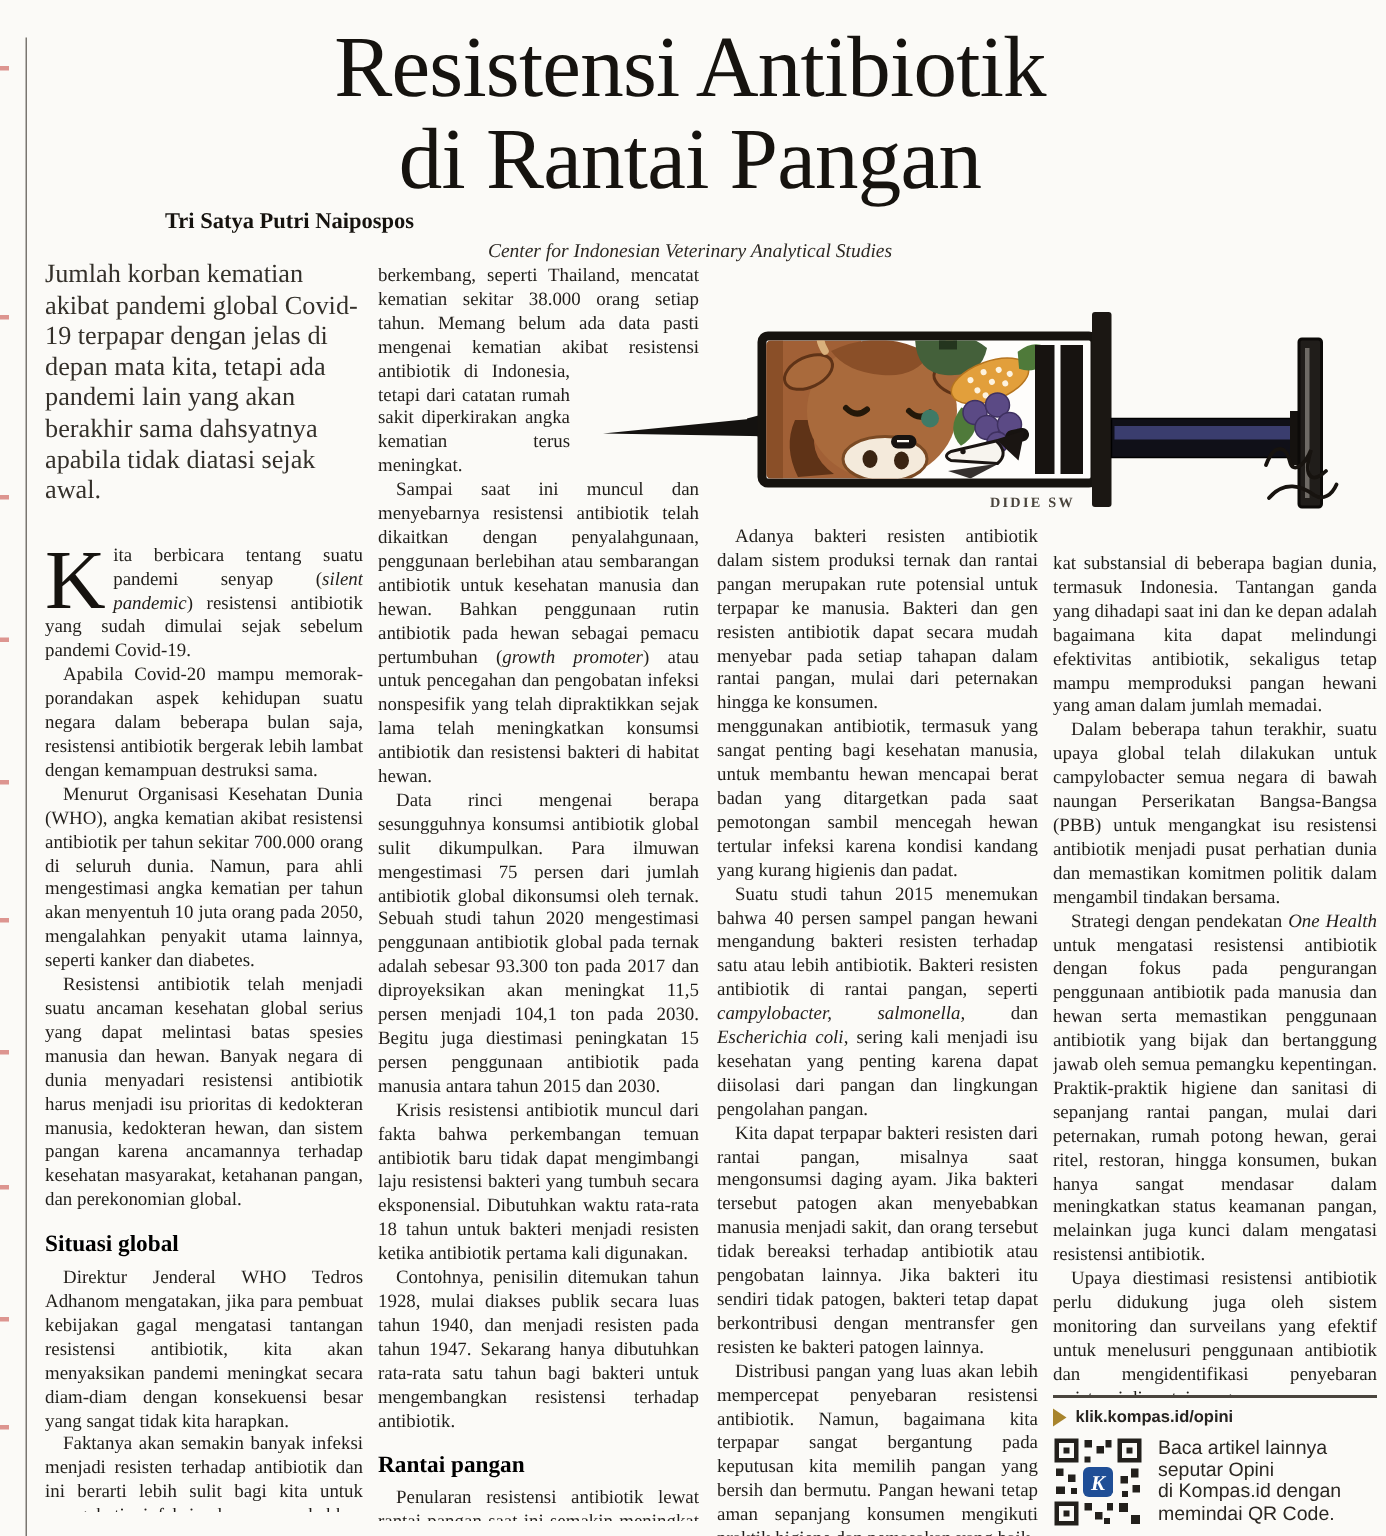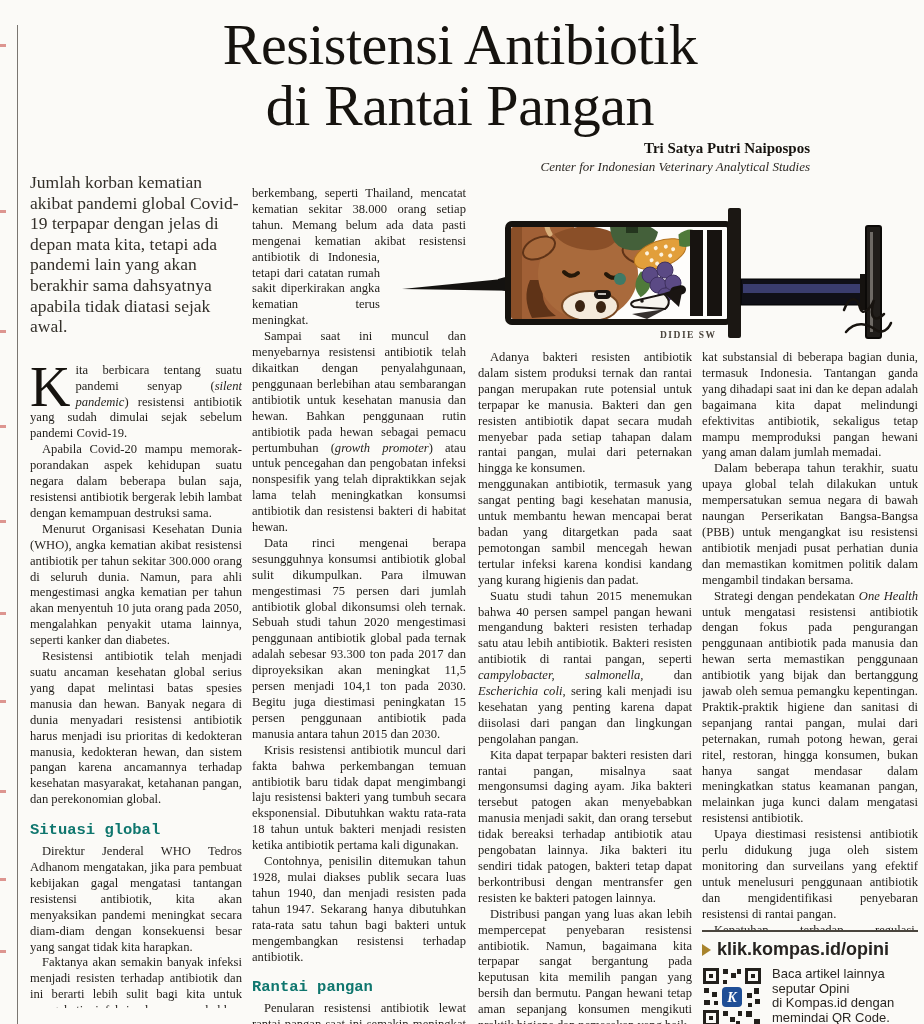--- a/index.html
+++ b/index.html
@@ -4,46 +4,46 @@
 <style>
   html,body{margin:0;padding:0;background:#e8e6e1;}
   .page{position:relative;width:924px;height:1024px;background:#fbfaf7;overflow:hidden;
         font-family:"Liberation Serif",serif;color:#211e1a;}
   
   .vrule{position:absolute;left:17px;top:25px;bottom:0;width:1px;background:#7a7671;}
   .redtick{position:absolute;left:0;width:6px;height:3px;background:#c4423c;opacity:.55;}
   
   .title{position:absolute;left:110px;top:14px;width:700px;text-align:center;
          font-size:58px;line-height:61px;color:#16130f;letter-spacing:-.5px;}
-  .byline{position:absolute;left:110px;top:140px;width:700px;text-align:right;
+  .byline{position:absolute;left:110px;top:140px;width:700px;text-align:left;
           font-weight:bold;font-size:15px;color:#16130f;}
-  .affil{position:absolute;left:110px;top:159px;width:700px;text-align:right;
+  .affil{position:absolute;left:110px;top:159px;width:700px;text-align:center;
          font-style:italic;font-size:13px;color:#2c2823;}
   
   .col{position:absolute;overflow:hidden;text-align:justify;}
   #col1{left:30px;top:172px;width:212px;height:836px;}
-  #col2{left:252px;top:186px;width:214px;height:838px;}
+  #col2{left:252px;top:176px;width:214px;height:838px;}
   #col3{left:478px;top:350px;width:214px;height:674px;}
-  #col4{left:702px;top:350px;width:216px;height:580px;}
+  #col4{left:702px;top:368px;width:216px;height:580px;}
   .standfirst{font-size:17.5px;line-height:20.6px;color:#34302a;text-align:left;
               margin:0 0 26px 0;font-weight:500;}
   p.body{font-size:12.6px;line-height:15.9px;margin:0;text-indent:12px;}
   p.body.noindent{text-indent:0;}
   .dropcap{float:left;font-size:56px;line-height:45px;padding:2px 5px 0 0;color:#16130f;}
-  h3.subhead{font-family:Liberation Mono, monospace;font-size:15.5px;margin:13px 0 5px 0;
-             color:#0f766e;text-align:left;}
+  h3.subhead{font-family:Liberation Serif, serif;font-size:15.5px;margin:13px 0 5px 0;
+             color:#000000;text-align:left;}
   .needle-gap{float:right;width:86px;height:140px;
               shape-outside:polygon(0 50%,100% 50%,100% 84%,0 84%);}
   
   .illus{position:absolute;left:398px;top:182px;width:526px;height:170px;}
   
   .promo{position:absolute;left:702px;top:930px;width:216px;height:94px;background:#fbfaf7;
          font-family:"Liberation Sans",sans-serif;}
   .promo-rule{border-top:2.5px solid #4a453e;margin:0 0 7px 0;}
-  .promo-link{display:flex;align-items:center;gap:6px;font-weight:bold;font-size:18px;
+  .promo-link{display:flex;align-items:center;gap:6px;font-weight:bold;font-size:11px;
               color:#262320;cursor:pointer;}
   .promo-arrow{width:0;height:0;border-left:9px solid #a8842c;border-top:6px solid transparent;
                border-bottom:6px solid transparent;display:inline-block;}
   .promo-row{display:flex;gap:10px;margin-top:7px;}
   .promo-caption{font-size:13px;line-height:14.6px;color:#2b2722;font-weight:400;}
 </style>
 </head>
 <body>
 
 <div class="page">
@@ -63,21 +63,21 @@
     <div>Resistensi Antibiotik</div>
     <div>di Rantai Pangan</div>
   </div>
   <div class="byline">Tri Satya Putri Naipospos</div>
   <div class="affil">Center for Indonesian Veterinary Analytical Studies</div>
 
   <div class="col" id="col1">
     <p class="standfirst">Jumlah korban kematian akibat pandemi global Covid-19 terpapar dengan jelas di depan mata kita, tetapi ada pandemi lain yang akan berakhir sama dahsyatnya apabila tidak diatasi sejak awal.</p>
     <p class="body noindent"><span class="dropcap">K</span><span>ita berbicara tentang suatu pandemi senyap (<i>silent pandemic</i>) resistensi antibiotik yang sudah dimulai sejak sebelum pandemi Covid-19.</span></p>
     <p class="body">Apabila Covid-20 mampu memorak-porandakan aspek kehidupan suatu negara dalam beberapa bulan saja, resistensi antibiotik bergerak lebih lambat dengan kemampuan destruksi sama.</p>
-    <p class="body">Menurut Organisasi Kesehatan Dunia (WHO), angka kematian akibat resistensi antibiotik per tahun sekitar 300.000 orang di seluruh dunia. Namun, para ahli mengestimasi angka kematian per tahun akan menyentuh 10 juta orang pada 2050, mengalahkan penyakit utama lainnya, seperti kanker dan diabetes.</p>
+    <p class="body">Menurut Organisasi Kesehatan Dunia (WHO), angka kematian akibat resistensi antibiotik per tahun sekitar 700.000 orang di seluruh dunia. Namun, para ahli mengestimasi angka kematian per tahun akan menyentuh 10 juta orang pada 2050, mengalahkan penyakit utama lainnya, seperti kanker dan diabetes.</p>
     <p class="body">Resistensi antibiotik telah menjadi suatu ancaman kesehatan global serius yang dapat melintasi batas spesies manusia dan hewan. Banyak negara di dunia menyadari resistensi antibiotik harus menjadi isu prioritas di kedokteran manusia, kedokteran hewan, dan sistem pangan karena ancamannya terhadap kesehatan masyarakat, ketahanan pangan, dan perekonomian global.</p>
     <h3 class="subhead">Situasi global</h3>
     <p class="body">Direktur Jenderal WHO Tedros Adhanom mengatakan, jika para pembuat kebijakan gagal mengatasi tantangan resistensi antibiotik, kita akan menyaksikan pandemi meningkat secara diam-diam dengan konsekuensi besar yang sangat tidak kita harapkan.</p>
     <p class="body">Faktanya akan semakin banyak infeksi menjadi resisten terhadap antibiotik dan ini berarti lebih sulit bagi kita untuk mengobati infeksi dan menyebabkan lebih banyak kematian.</p>
 
   </div>
 
   <div class="col" id="col2">
     <p class="body noindent"><span class="needle-gap"></span><span>berkembang, seperti Thailand, mencatat kematian sekitar 38.000 orang setiap tahun. Memang belum ada data pasti mengenai kematian akibat resistensi antibiotik di Indonesia, tetapi dari catatan rumah sakit diperkirakan angka kematian terus meningkat.</span></p>
     <p class="body">Sampai saat ini muncul dan menyebarnya resistensi antibiotik telah dikaitkan dengan penyalahgunaan, penggunaan berlebihan atau sembarangan antibiotik untuk kesehatan manusia dan hewan. Bahkan penggunaan rutin antibiotik pada hewan sebagai pemacu pertumbuhan (<i>growth promoter</i>) atau untuk pencegahan dan pengobatan infeksi nonspesifik yang telah dipraktikkan sejak lama telah meningkatkan konsumsi antibiotik dan resistensi bakteri di habitat hewan.</p>
@@ -93,21 +93,21 @@
     <p class="body">Adanya bakteri resisten antibiotik dalam sistem produksi ternak dan rantai pangan merupakan rute potensial untuk terpapar ke manusia. Bakteri dan gen resisten antibiotik dapat secara mudah menyebar pada setiap tahapan dalam rantai pangan, mulai dari peternakan hingga ke konsumen.</p>
     <p class="body noindent">menggunakan antibiotik, termasuk yang sangat penting bagi kesehatan manusia, untuk membantu hewan mencapai berat badan yang ditargetkan pada saat pemotongan sambil mencegah hewan tertular infeksi karena kondisi kandang yang kurang higienis dan padat.</p>
     <p class="body">Suatu studi tahun 2015 menemukan bahwa 40 persen sampel pangan hewani mengandung bakteri resisten terhadap satu atau lebih antibiotik. Bakteri resisten antibiotik di rantai pangan, seperti <i>campylobacter, salmonella,</i> dan <i>Escherichia coli</i>, sering kali menjadi isu kesehatan yang penting karena dapat diisolasi dari pangan dan lingkungan pengolahan pangan.</p>
     <p class="body">Kita dapat terpapar bakteri resisten dari rantai pangan, misalnya saat mengonsumsi daging ayam. Jika bakteri tersebut patogen akan menyebabkan manusia menjadi sakit, dan orang tersebut tidak bereaksi terhadap antibiotik atau pengobatan lainnya. Jika bakteri itu sendiri tidak patogen, bakteri tetap dapat berkontribusi dengan mentransfer gen resisten ke bakteri patogen lainnya.</p>
     <p class="body">Distribusi pangan yang luas akan lebih mempercepat penyebaran resistensi antibiotik. Namun, bagaimana kita terpapar sangat bergantung pada keputusan kita memilih pangan yang bersih dan bermutu. Pangan hewani tetap aman sepanjang konsumen mengikuti praktik higiene dan pemasakan yang baik.</p>
 
   </div>
 
   <div class="col" id="col4">
     <p class="body noindent">kat substansial di beberapa bagian dunia, termasuk Indonesia. Tantangan ganda yang dihadapi saat ini dan ke depan adalah bagaimana kita dapat melindungi efektivitas antibiotik, sekaligus tetap mampu memproduksi pangan hewani yang aman dalam jumlah memadai.</p>
-    <p class="body">Dalam beberapa tahun terakhir, suatu upaya global telah dilakukan untuk mempersatukan semua negara di bawah naungan Perserikatan Bangsa-Bangsa (PBB) untuk mengangkat isu resistensi antibiotik menjadi pusat perhatian dunia dan memastikan komitmen politik dalam mengambil tindakan bersama.</p>
+    <p class="body">Dalam beberapa tahun terakhir, suatu upaya global telah dilakukan untuk campylobacter semua negara di bawah naungan Perserikatan Bangsa-Bangsa (PBB) untuk mengangkat isu resistensi antibiotik menjadi pusat perhatian dunia dan memastikan komitmen politik dalam mengambil tindakan bersama.</p>
     <p class="body">Strategi dengan pendekatan <i>One Health</i> untuk mengatasi resistensi antibiotik dengan fokus pada pengurangan penggunaan antibiotik pada manusia dan hewan serta memastikan penggunaan antibiotik yang bijak dan bertanggung jawab oleh semua pemangku kepentingan. Praktik-praktik higiene dan sanitasi di sepanjang rantai pangan, mulai dari peternakan, rumah potong hewan, gerai ritel, restoran, hingga konsumen, bukan hanya sangat mendasar dalam meningkatkan status keamanan pangan, melainkan juga kunci dalam mengatasi resistensi antibiotik.</p>
     <p class="body">Upaya diestimasi resistensi antibiotik perlu didukung juga oleh sistem monitoring dan surveilans yang efektif untuk menelusuri penggunaan antibiotik dan mengidentifikasi penyebaran resistensi di rantai pangan.</p>
     <p class="body">Kepatuhan terhadap regulasi, persyaratan pelabelan produk, kesadaran konsumen, dan peran media adalah faktor yang juga berkontribusi penting dalam mencapai sasaran perbaikan yang kita inginkan di rantai pangan.</p>
   </div>
 
   <svg class="illus" viewBox="0 0 526 170">
     <defs>
       <clipPath id="barrelClip">
           <rect x="113" y="45" width="216" height="92" rx="3"></rect>
         </clipPath>

